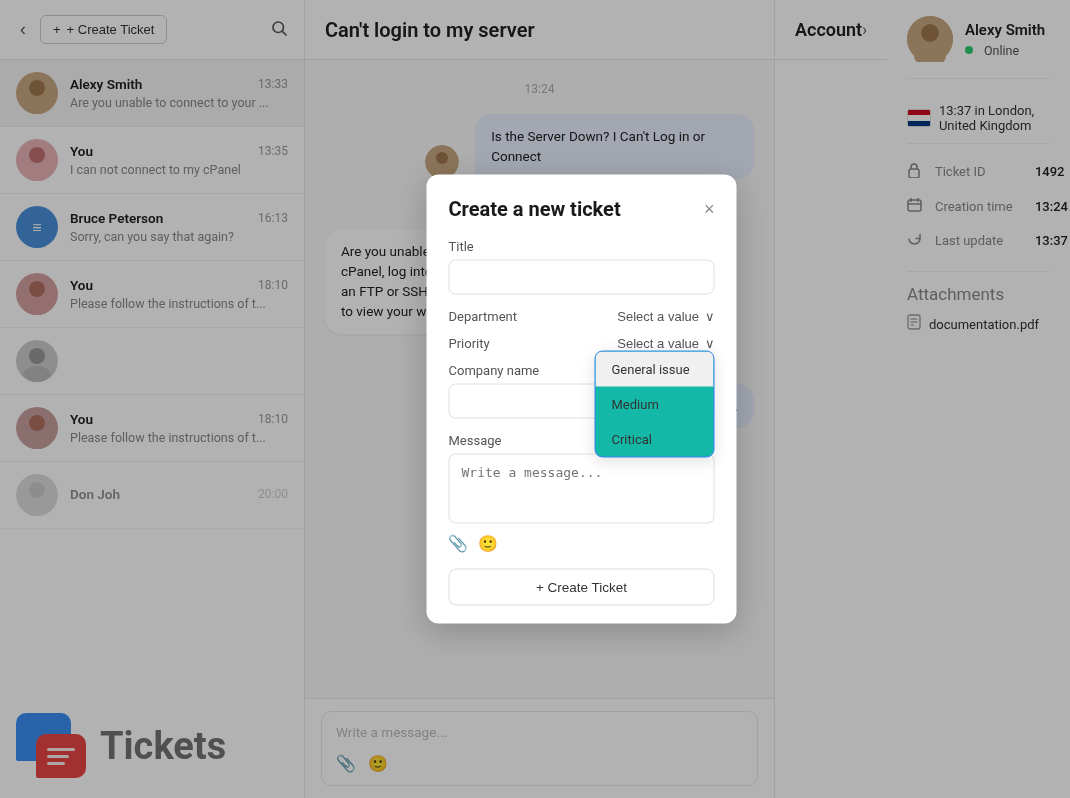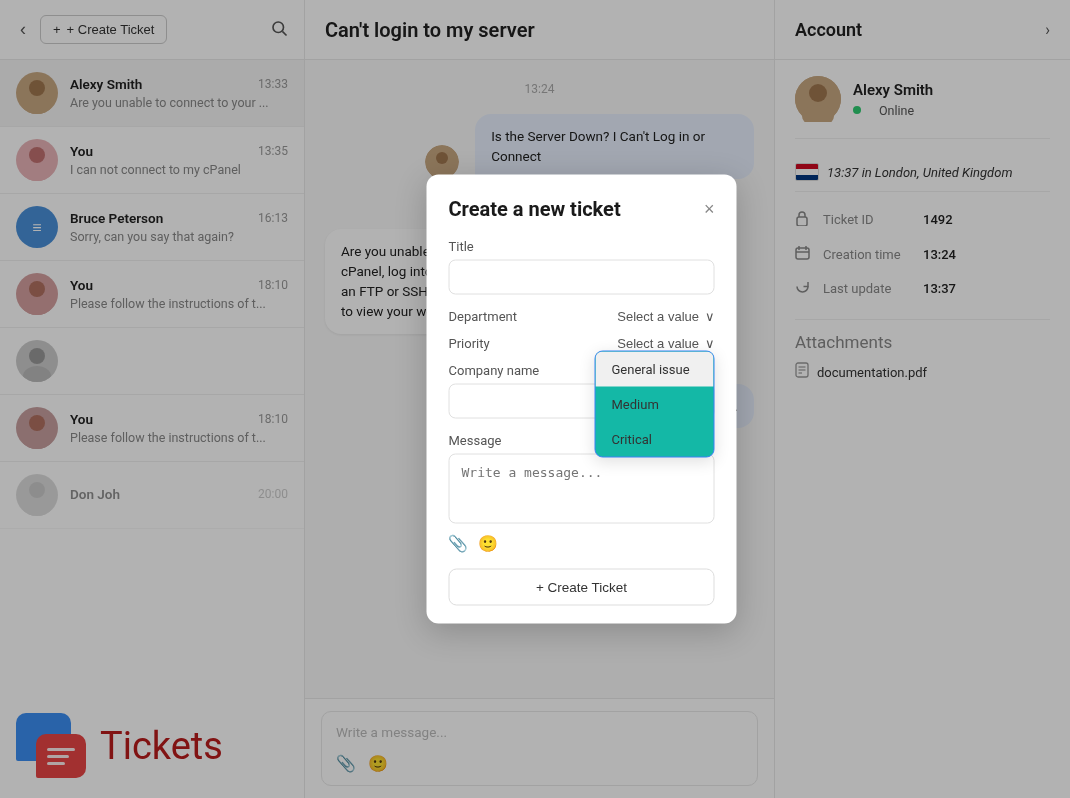--- a/index.html
+++ b/index.html
@@ -186,22 +186,22 @@
       background: rgba(255,255,255,0.9);
       border-radius: 2px;
     }
 
     .logo-line1 { width: 28px; }
     .logo-line2 { width: 22px; }
     .logo-line3 { width: 18px; }
 
     .logo-text {
       font-size: 38px;
-      font-weight: 400;
-      color: #b91c1c;
+      font-weight: 700;
+      color: #737373;
     }
 
     
     .main-chat {
       flex: 1;
       display: flex;
       flex-direction: column;
       border-right: 1px solid #e8e8e8;
       background: #fafafa;
     }
@@ -303,21 +303,20 @@
       color: #bbb;
       font-size: 16px;
     }
 
     
     .right-panel {
       width: 295px;
       flex-shrink: 0;
       background: #fff;
       display: flex;
-      flex-direction: column;
     }
 
     .right-header {
       height: 60px;
       display: flex;
       align-items: center;
       justify-content: space-between;
       padding: 0 20px;
       border-bottom: 1px solid #e8e8e8;
     }
@@ -360,21 +359,21 @@
     .account-name {
       font-size: 15px;
       font-weight: 600;
       color: #222;
       margin-bottom: 4px;
     }
 
     .online-badge {
       display: flex;
       align-items: center;
-      gap: 18px;
+      gap: 11px;
       font-size: 12.5px;
       color: #555;
     }
 
     .online-dot {
       width: 8px;
       height: 8px;
       border-radius: 50%;
       background: #2ecc71;
     }
@@ -393,21 +392,20 @@
       height: 18px;
       background: linear-gradient(to bottom, #cf0921 33%, #fff 33%, #fff 66%, #003580 66%);
       border-radius: 2px;
       border: 1px solid #ddd;
       flex-shrink: 0;
     }
 
     .location-text {
       font-size: 13px;
       color: #333;
-      font-style: italic;
     }
 
     .info-row {
       display: flex;
       align-items: center;
       gap: 10px;
       padding: 8px 0;
     }
 
     .info-icon {

